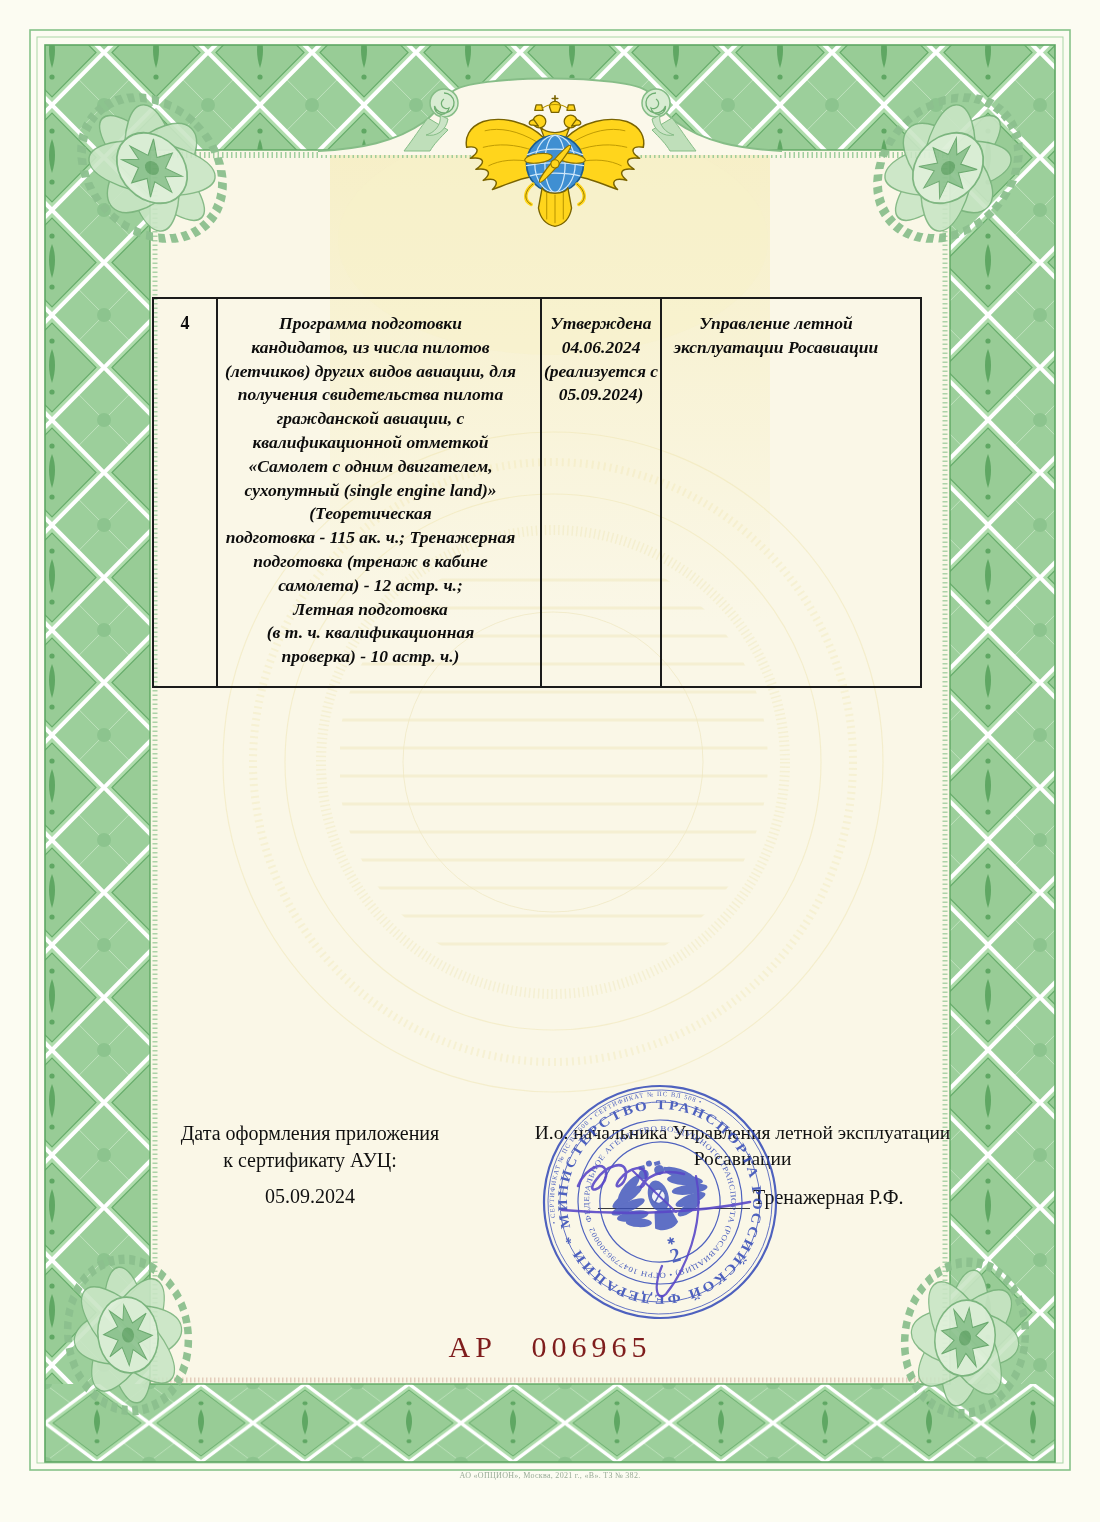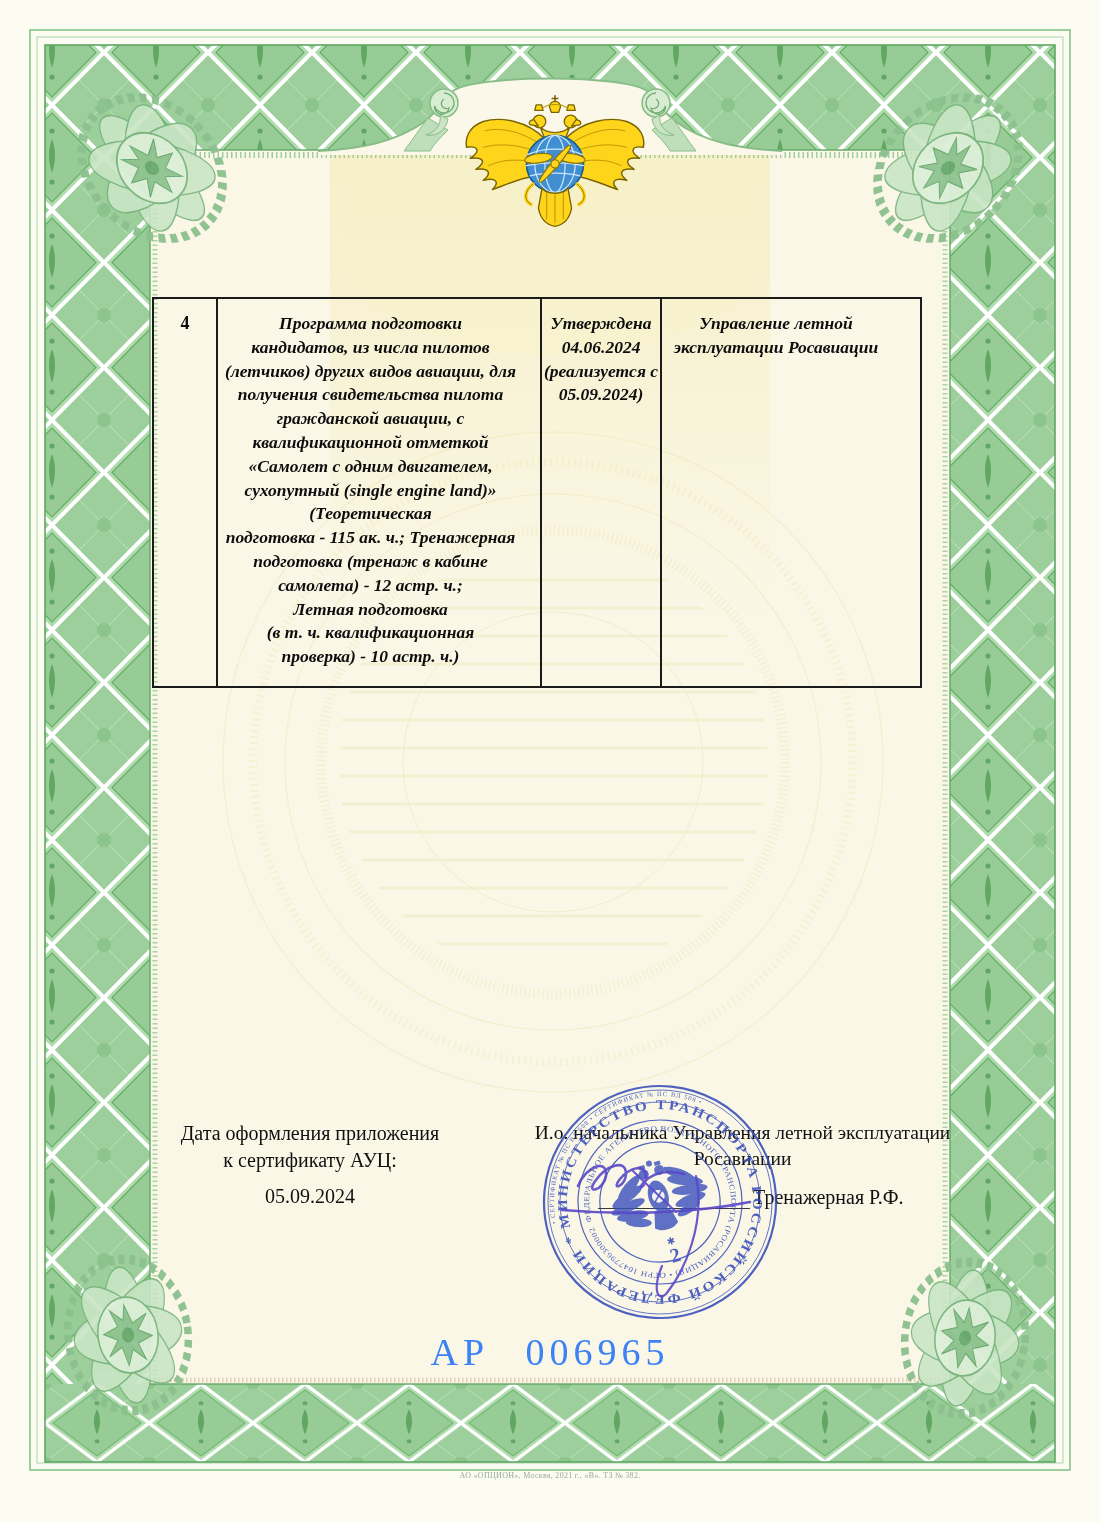--- a/index.html
+++ b/index.html
@@ -33,21 +33,21 @@
   .date-value { position:absolute; left:150px; top:1185px; width:320px;
     text-align:center; font-size:20px; }
   .sign-title { position:absolute; left:505px; top:1120px; width:475px;
     text-align:center; font-size:19.5px; line-height:26px; }
   .sign-rule  { position:absolute; left:598px; top:1208px; width:152px;
     border-top:1.5px solid #3a3a3a; }
   .sign-name  { position:absolute; left:753px; top:1186px; width:200px;
     font-size:20px; }
 
   .serial { position:absolute; left:0; top:1330px; width:1100px; text-align:center;
-    font-size:38px; letter-spacing:5px; word-spacing:22px; color:#3b82f6; }
+    font-size:30px; letter-spacing:5px; word-spacing:22px; color:#7f1d1d; }
   .imprint { position:absolute; left:0; top:1471px; width:1100px; text-align:center;
     font-size:8px; letter-spacing:.3px; color:#98aa96;
     font-family:Liberation Serif, serif; }
 
   .stamp-layer { position:absolute; left:0; top:0; z-index:3; }
 </style>
 </head>
 <body>
 
 <div class="page">

